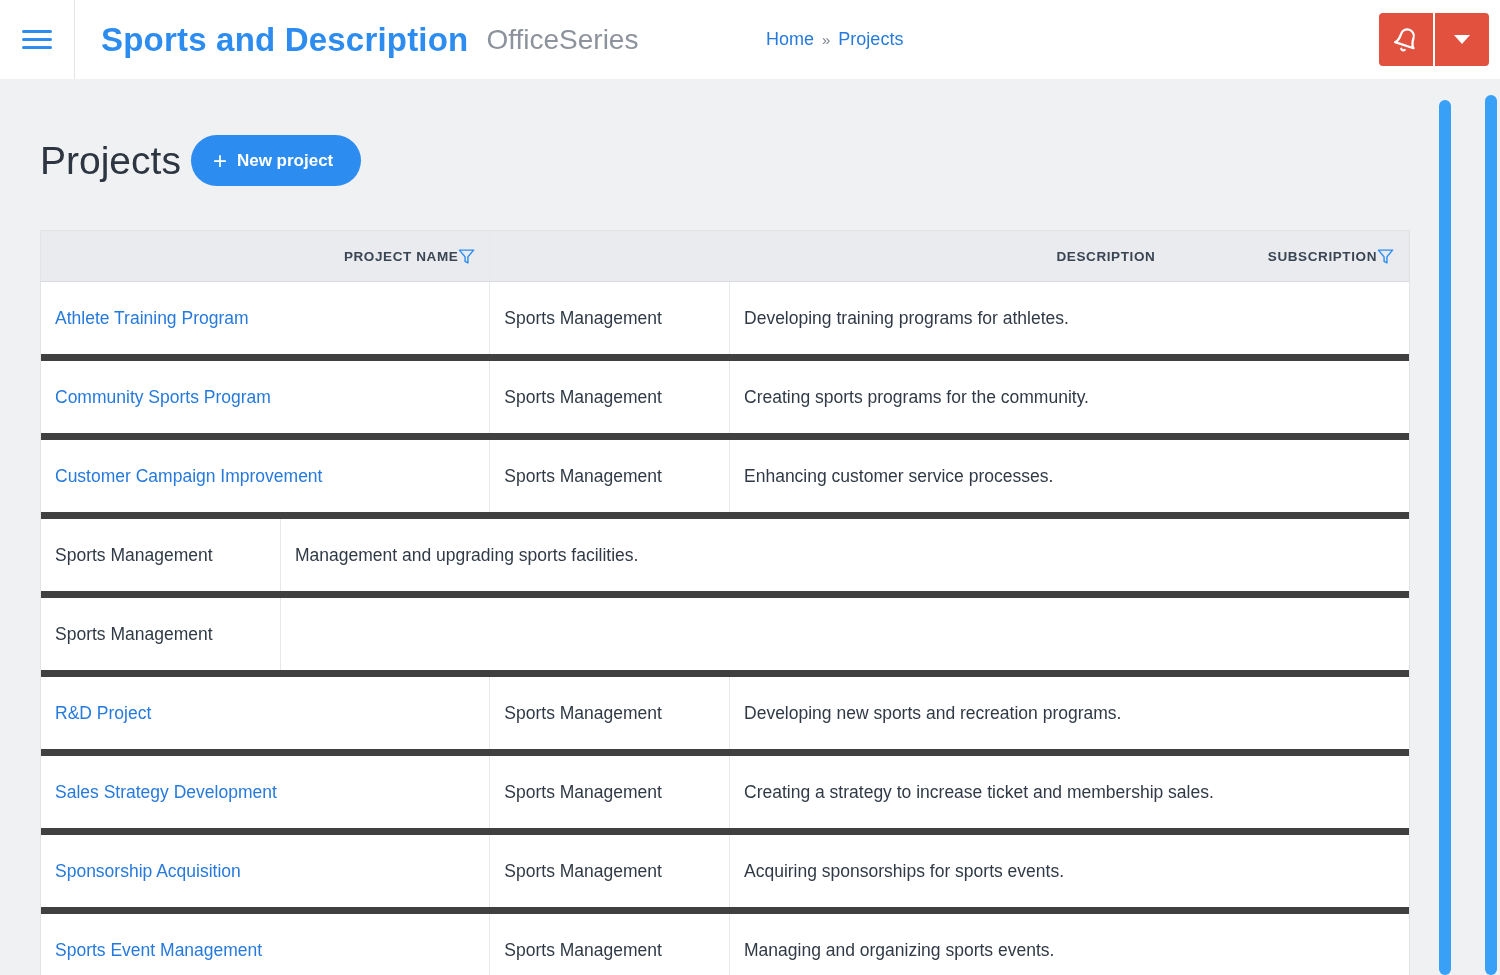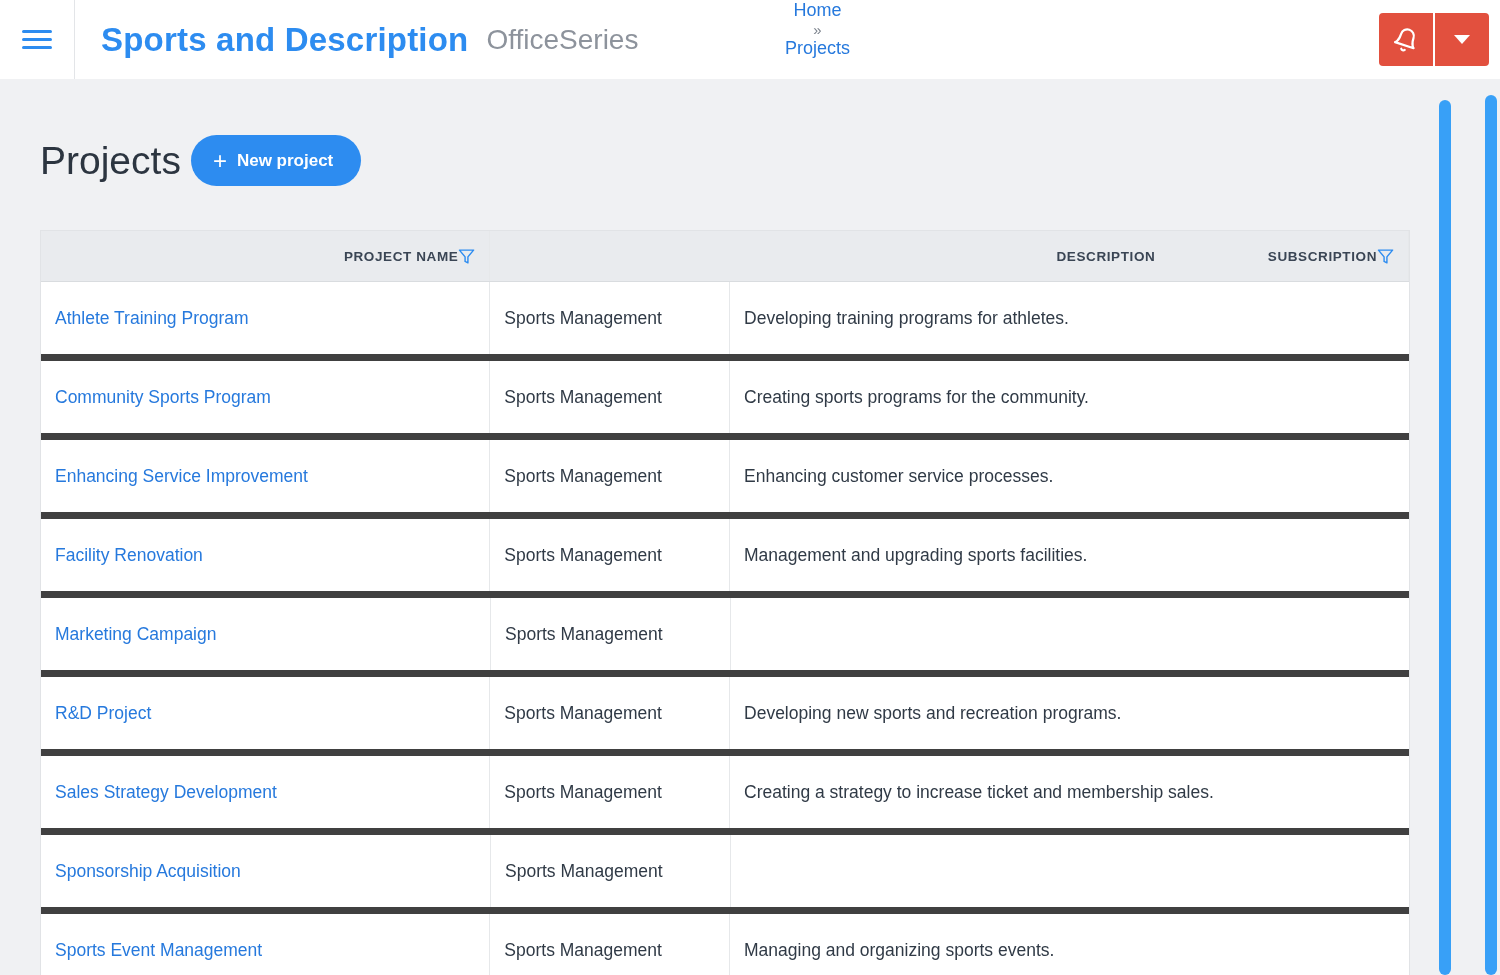--- a/index.html
+++ b/index.html
@@ -37,22 +37,22 @@
   .brand {
     margin-left: 26px;
     font-size: 33px; font-weight: bold; color: var(--accent);
     letter-spacing: 0.2px;
   }
   .brand-sub {
     margin-left: 18px;
     font-size: 28px; color: #8d939c;
   }
   .breadcrumb {
-    position: absolute; left: 785px; top: 0; height: 100%;
-    display: flex; align-items: center; font-size: 18px; flex-direction: column;
+    position: absolute; left: 766px; top: 0; height: 100%;
+    display: flex; align-items: center; font-size: 18px;
   }
   .breadcrumb a { color: var(--link); text-decoration: none; cursor: pointer; }
   .breadcrumb .sep { color: #7b828c; margin: 0 8px; font-size: 15px; }
   .top-actions {
     position: absolute; right: 11px; top: 13px;
     display: flex;
   }
   .icon-btn {
     width: 54px; height: 53px; background: var(--danger);
     display: flex; align-items: center; justify-content: center;
@@ -194,36 +194,30 @@
         </div>
         <div class="tr">
           <div class="td col-name">
             <a>Community Sports Program</a>
           </div>
           <div class="td col-sub">Sports Management</div>
           <div class="td col-desc">Creating sports programs for the community.</div>
         </div>
         <div class="tr">
           <div class="td col-name">
-            <a>Enhancing Service Improvement</a>
+            <a>Customer Campaign Improvement</a>
           </div>
           <div class="td col-sub">Sports Management</div>
           <div class="td col-desc">Enhancing customer service processes.</div>
         </div>
         <div class="tr">
-          <div class="td col-name">
-            <a>Facility Renovation</a>
-          </div>
           <div class="td col-sub">Sports Management</div>
           <div class="td col-desc">Management and upgrading sports facilities.</div>
         </div>
         <div class="tr">
-          <div class="td col-name">
-            <a>Marketing Campaign</a>
-          </div>
           <div class="td col-sub">Sports Management</div>
         </div>
         <div class="tr">
           <div class="td col-name">
             <a>R&amp;D Project</a>
           </div>
           <div class="td col-sub">Sports Management</div>
           <div class="td col-desc">Developing new sports and recreation programs.</div>
         </div>
         <div class="tr">
@@ -231,20 +225,21 @@
             <a>Sales Strategy Development</a>
           </div>
           <div class="td col-sub">Sports Management</div>
           <div class="td col-desc">Creating a strategy to increase ticket and membership sales.</div>
         </div>
         <div class="tr">
           <div class="td col-name">
             <a>Sponsorship Acquisition</a>
           </div>
           <div class="td col-sub">Sports Management</div>
+          <div class="td col-desc">Acquiring sponsorships for sports events.</div>
         </div>
         <div class="tr">
           <div class="td col-name">
             <a>Sports Event Management</a>
           </div>
           <div class="td col-sub">Sports Management</div>
           <div class="td col-desc">Managing and organizing sports events.</div>
         </div>
       </div>
   </div>

